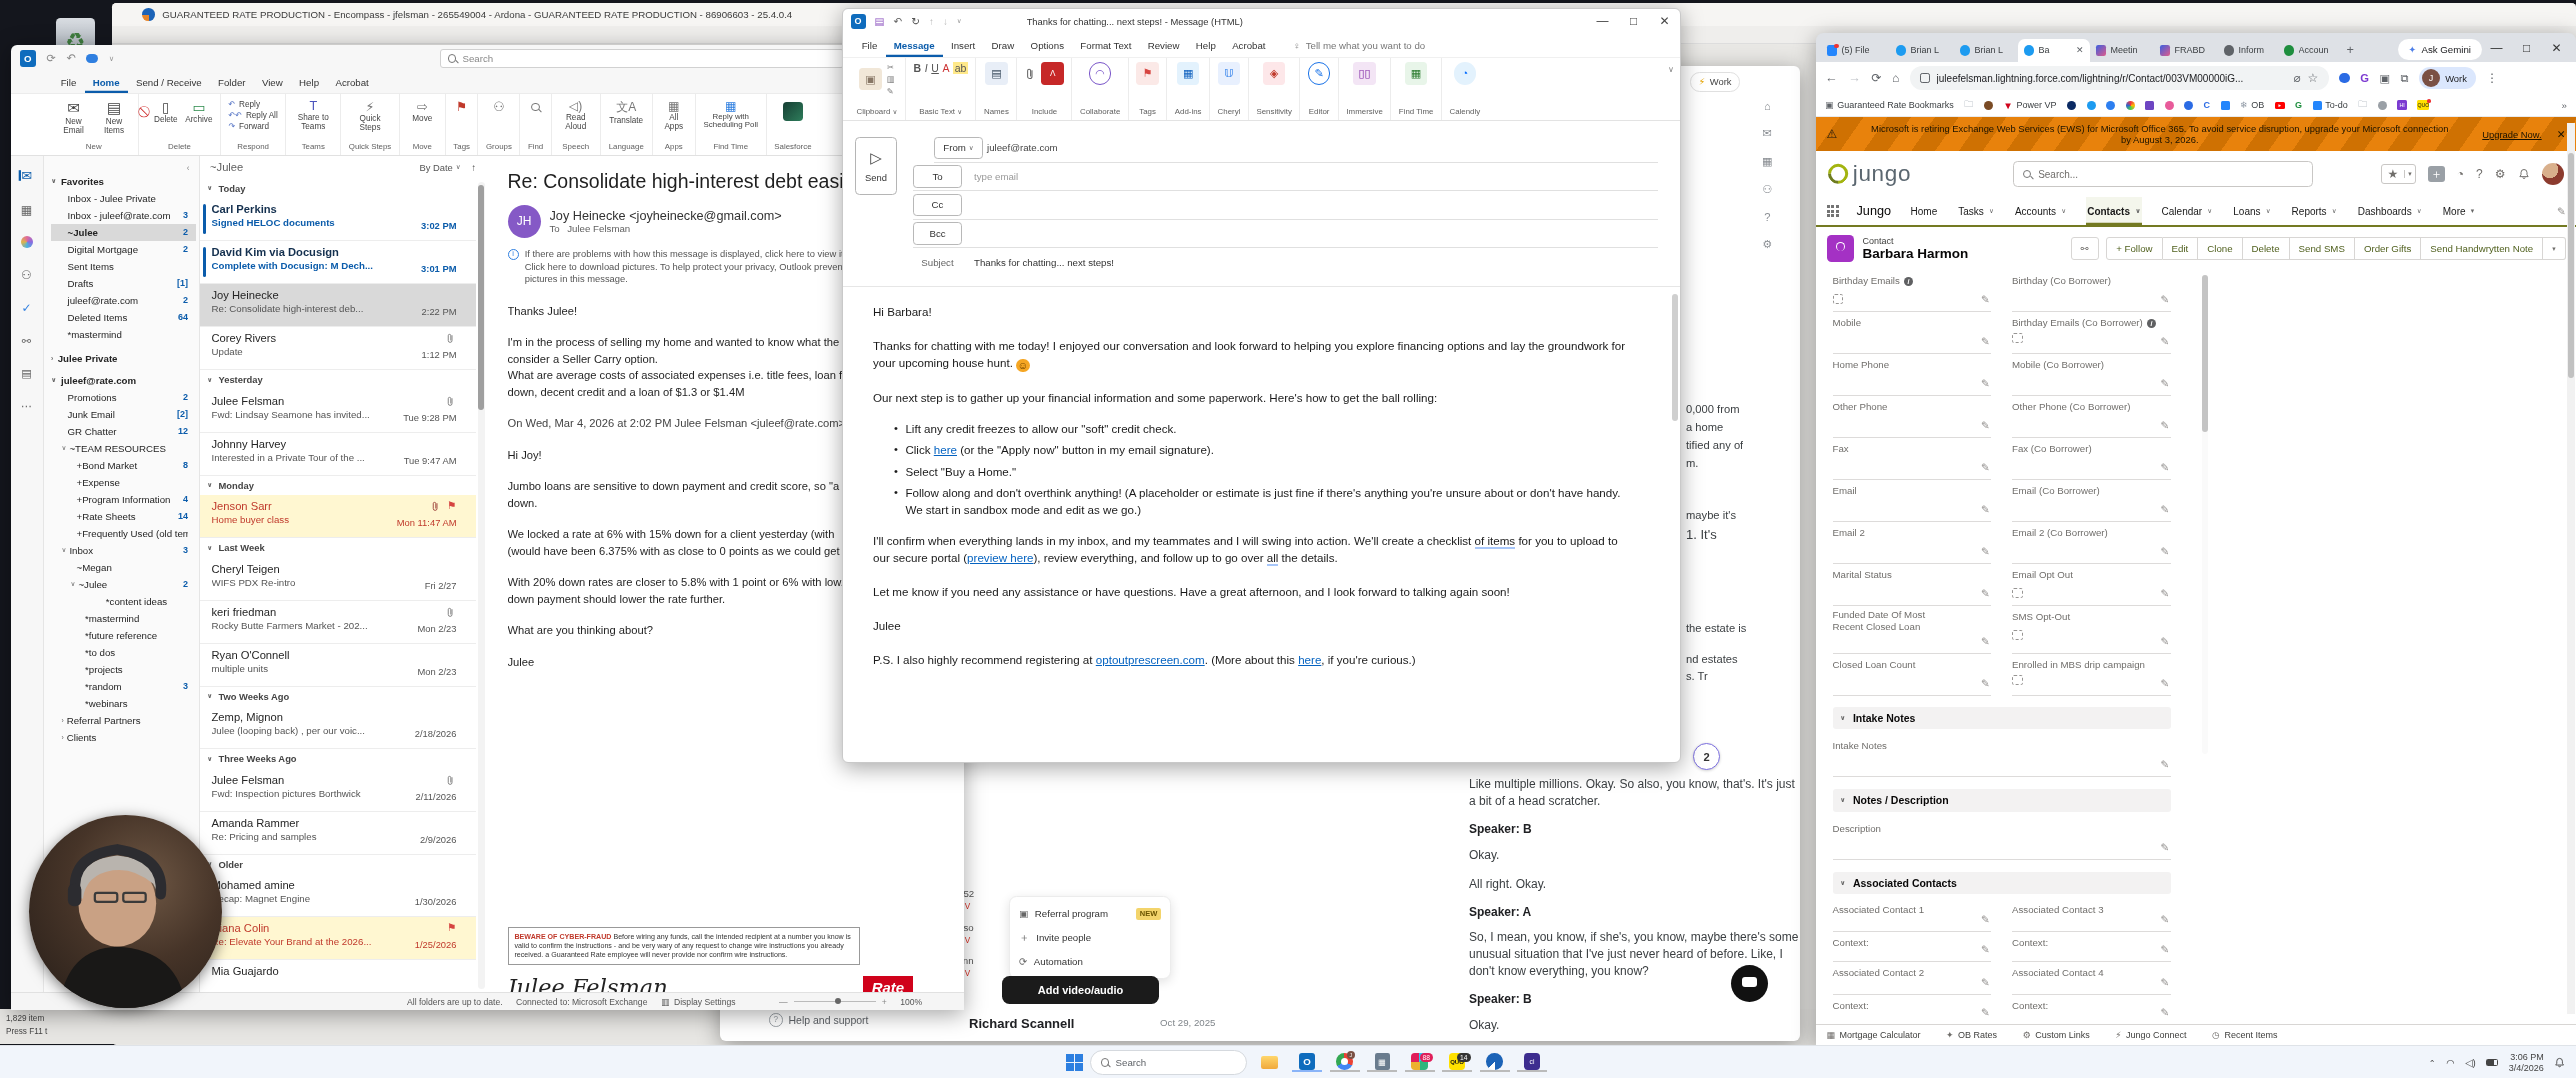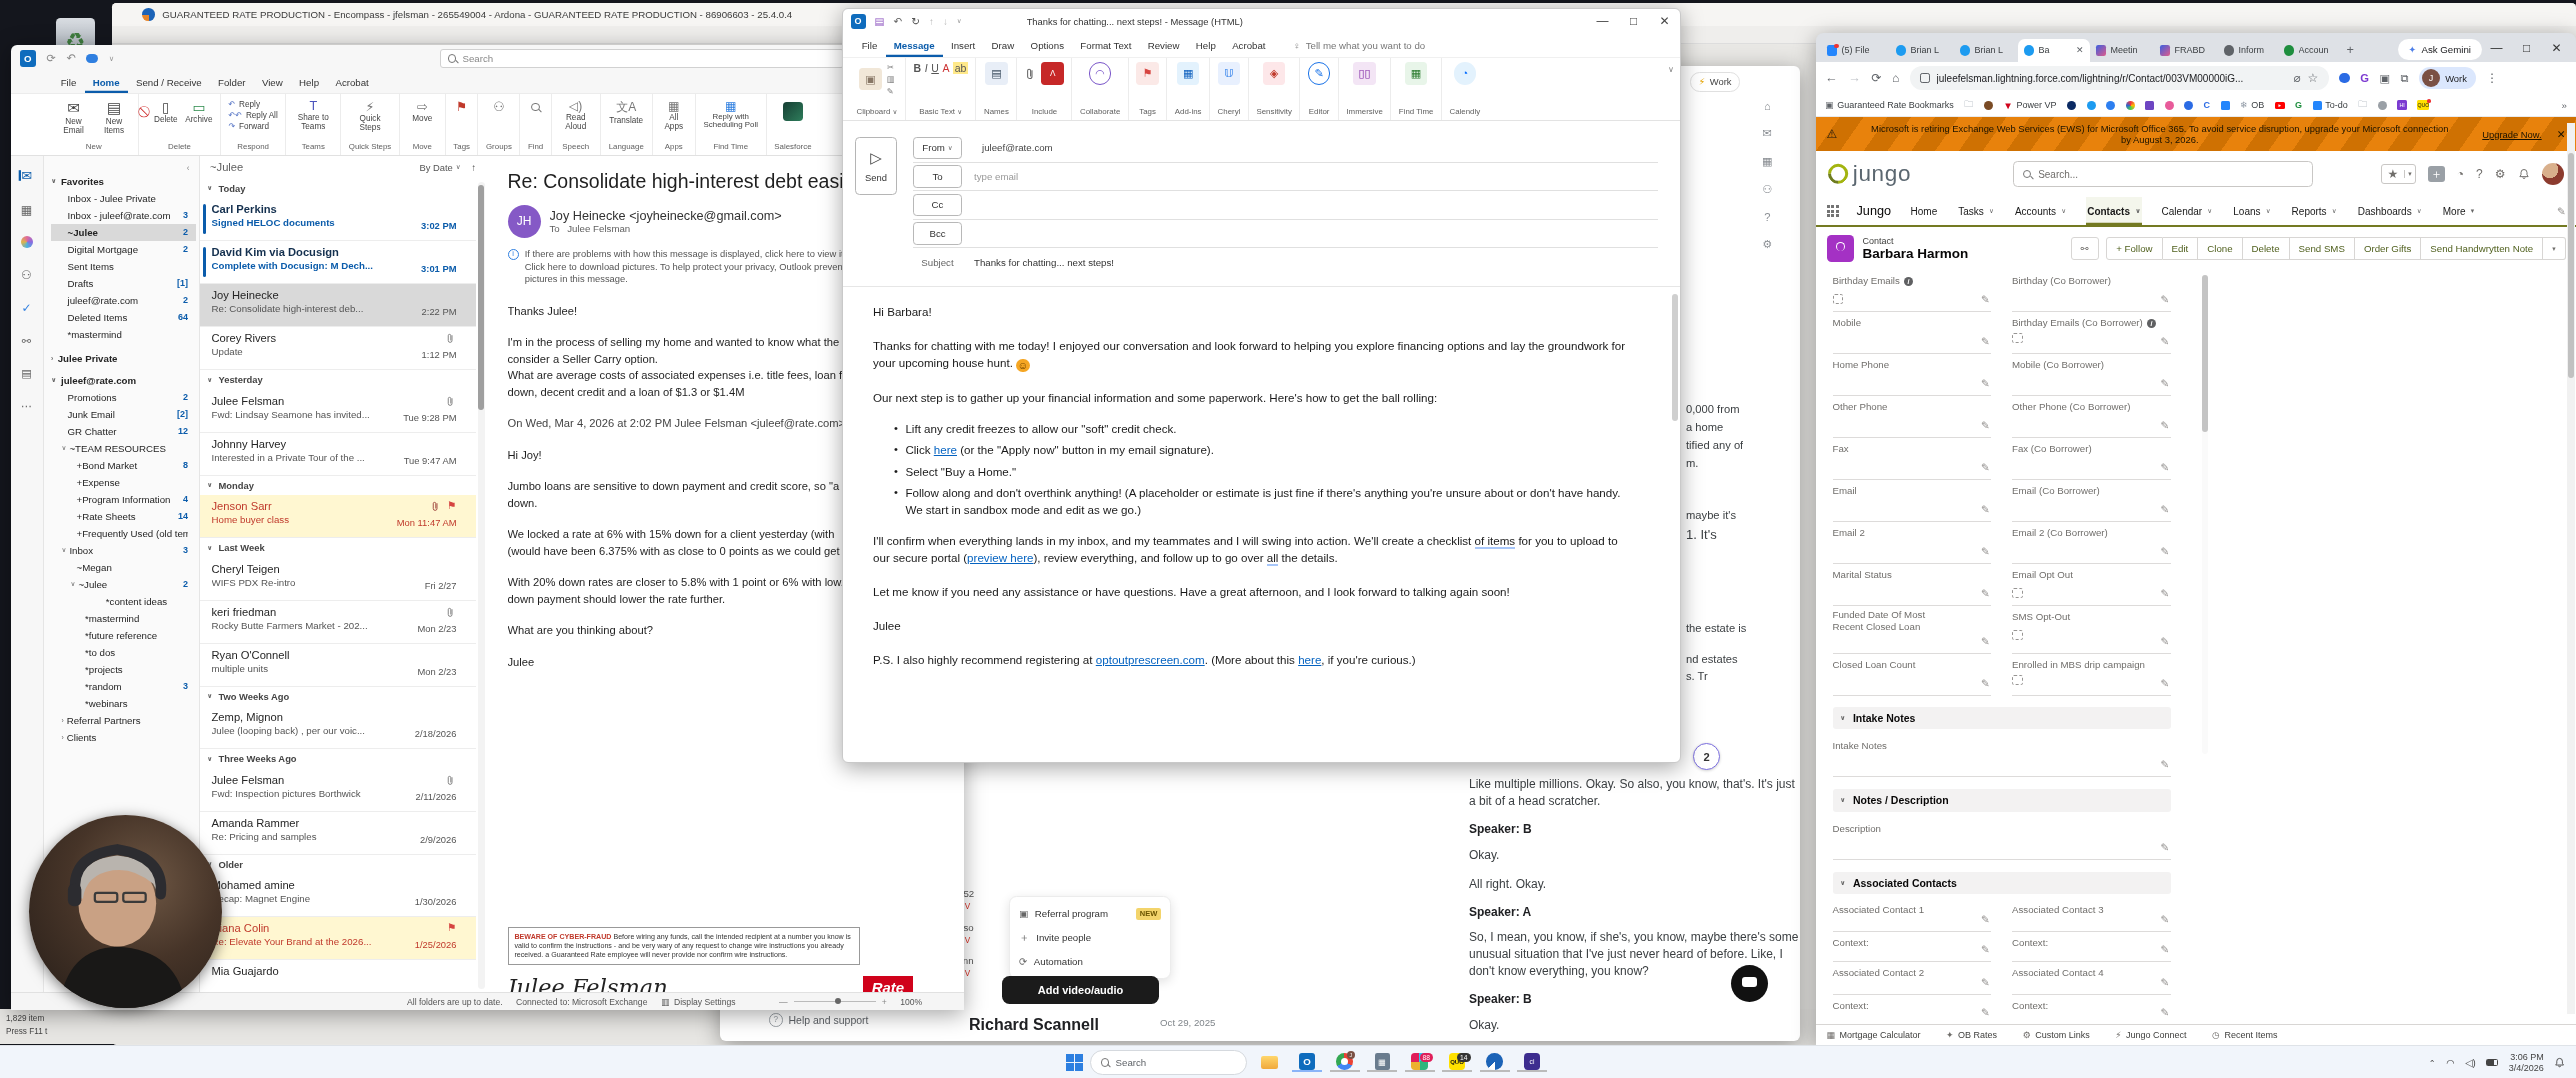--- a/index.html
+++ b/index.html
@@ -133,21 +133,21 @@
       <span style="color:#666;font-size:10.5px;">＋</span>
       <span style="font-size:9.7px;color:#333;">Invite people</span>
     </div>
     <div class="f" style="height:24px;padding:0 9px;gap:6.7px;">
       <span style="color:#666;font-size:9.7px;">⟳</span>
       <span style="font-size:9.7px;color:#333;">Automation</span>
     </div>
   </div>
   <div style="position:absolute;left:282px;top:910px;width:157px;height:28px;background:#1b1b1b;color:#fff;border-radius:7.5px;display:flex;align-items:center;justify-content:center;font-size:11px;font-weight:bold;">Add video/audio</div>
 
-  <div class="abs nw" style="left:249px;top:950px;font-size:16px;font-weight:bold;color:#202124;">Richard Scannell</div>
+  <div class="abs nw" style="left:249px;top:950px;font-size:13px;font-weight:bold;color:#202124;">Richard Scannell</div>
   <div class="abs nw" style="left:440px;top:951px;font-size:9.7px;color:#80868b;">Oct 29, 2025</div>
   <div class="f" style="position:absolute;left:49px;top:947px;gap:6px;">
     <span style="width:13.5px;height:13.5px;border:1.1px solid #9aa0a6;border-radius:50%;display:inline-flex;align-items:center;justify-content:center;font-size:8.2px;color:#9aa0a6;">?</span>
     <span style="font-size:10.5px;color:#5f6368;">Help and support</span>
   </div>
 </div>
 
 <div class="win" style="left:10.5px;top:45px;width:953px;height:965px;background:#f7f7f7;border-radius:6px 6px 0 0;">
 
   <div class="f" style="height:27px;padding-left:9px;gap:10.5px;">
@@ -735,21 +735,21 @@
       </div>
     <span style="margin-left:auto;align-self:flex-start;padding:6px;color:#888;font-size:8.2px;">∨</span>
   </div>
 
   <div style="position:relative;padding:13.5px 22.5px 9px 12px;background:#fff;">
     <div style="position:absolute;left:12px;top:16.5px;width:42px;height:58px;border:0.7px solid #b5b5b5;border-radius:4.5px;display:flex;flex-direction:column;align-items:center;justify-content:center;gap:4.5px;">
       <span style="font-size:15px;color:#444;">▷</span>
       <span style="font-size:9.4px;color:#333;">Send</span>
     </div>
     <div style="margin-left:58px;">
-      <div class="f" style="gap:20px;height:28.5px;border-bottom:0.7px solid #e0e0e0;">
+      <div class="f" style="gap:4px;height:28.5px;border-bottom:0.7px solid #e0e0e0;margin-left:21px;">
         <span class="fieldlbl">
             <span>From</span>
             <span class="caret">∨</span>
           </span>
         <span style="font-size:9.7px;color:#444;">juleef@rate.com</span>
       </div>
       <div class="f" style="gap:12px;height:28.5px;border-bottom:0.7px solid #e0e0e0;">
         <span class="fieldlbl">To</span>
         <span style="font-size:9.7px;color:#999;">type email</span>
       </div>

